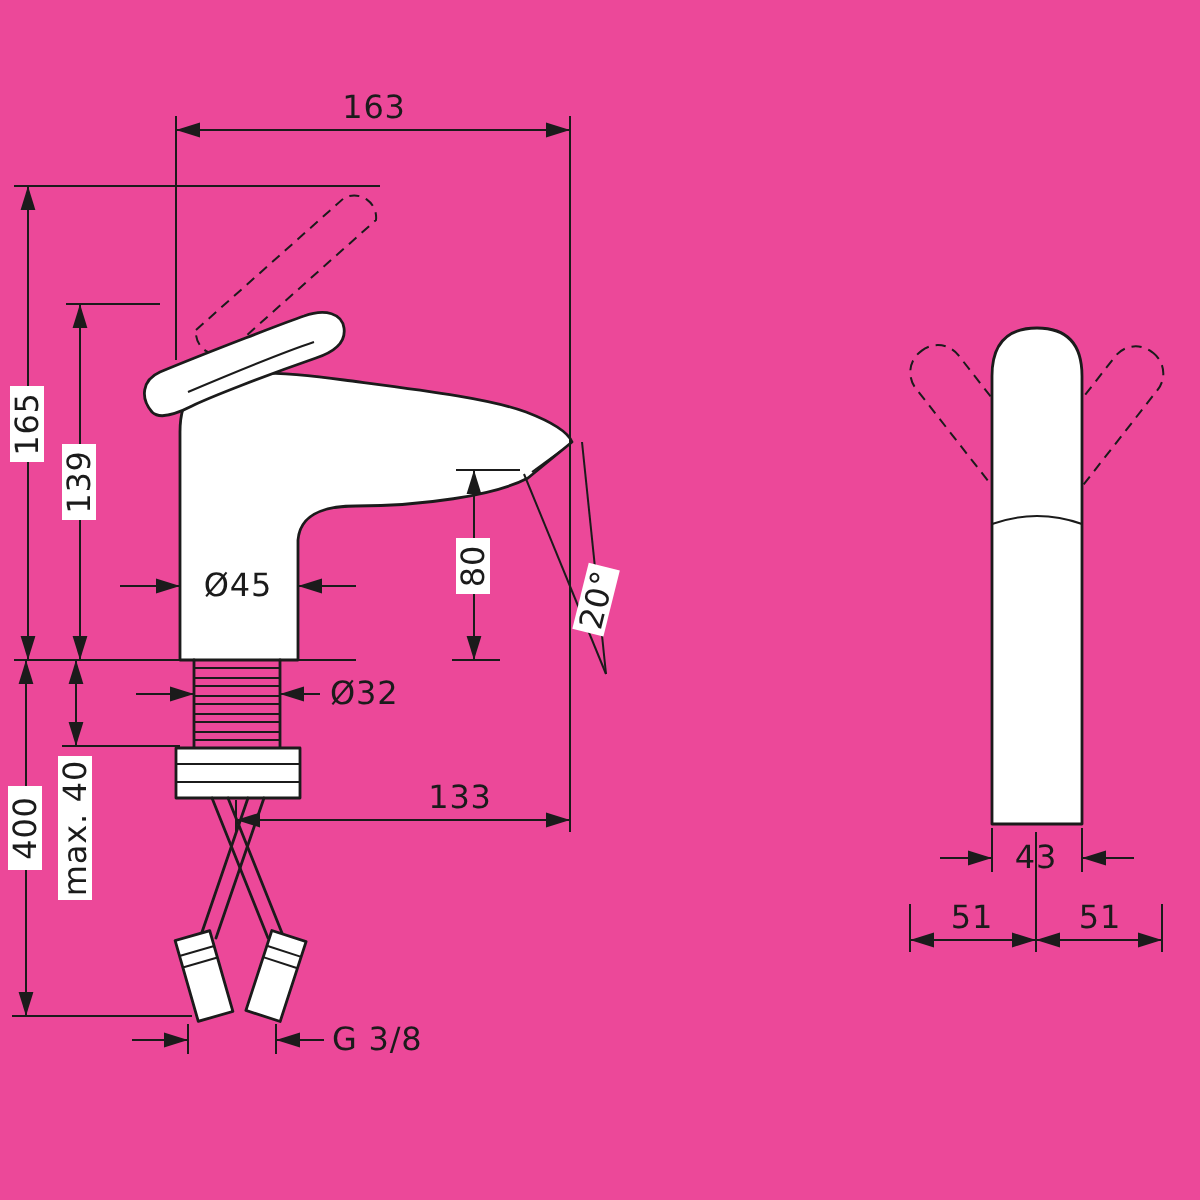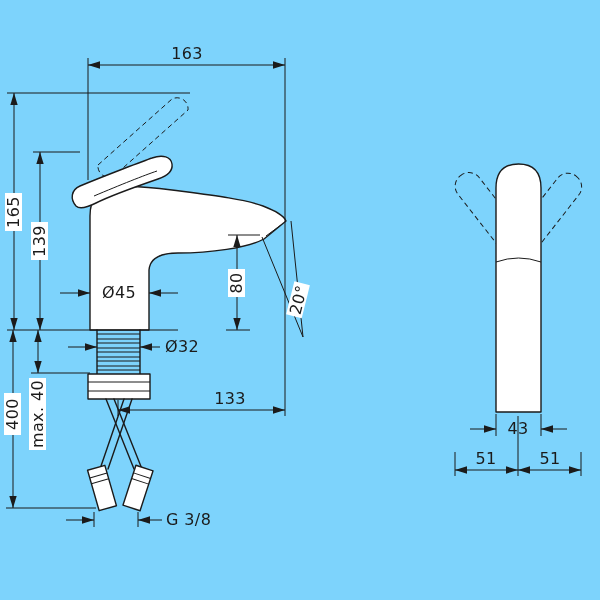--- a/index.html
+++ b/index.html
@@ -1,16 +1,16 @@
 <!DOCTYPE html>
 <html><head>
 <meta charset="utf-8">
 <style>
   html,body{margin:0;padding:0;background:#ffffff;}
-  .canvas{position:relative;width:600px;height:600px;background:#7dd3fc;overflow:hidden;}
+  .canvas{position:relative;width:600px;height:600px;background:#ec4899;overflow:hidden;}
   svg .o{fill:none;stroke:#1b1b1b;stroke-width:1.4;stroke-linejoin:round;stroke-linecap:round;}
   svg .fw{fill:#ffffff;}
   svg .d{fill:none;stroke:#1b1b1b;stroke-width:1;}
   svg .dash{stroke-dasharray:5 3.5;}
   svg .bg{fill:#ffffff;stroke:none;}
   svg text{font-family:"DejaVu Sans",sans-serif;font-size:16px;fill:#1b1b1b;letter-spacing:0.4px;}
   svg .arrow{fill:#1b1b1b;stroke:none;}
 </style>
 </head>
 <body>

